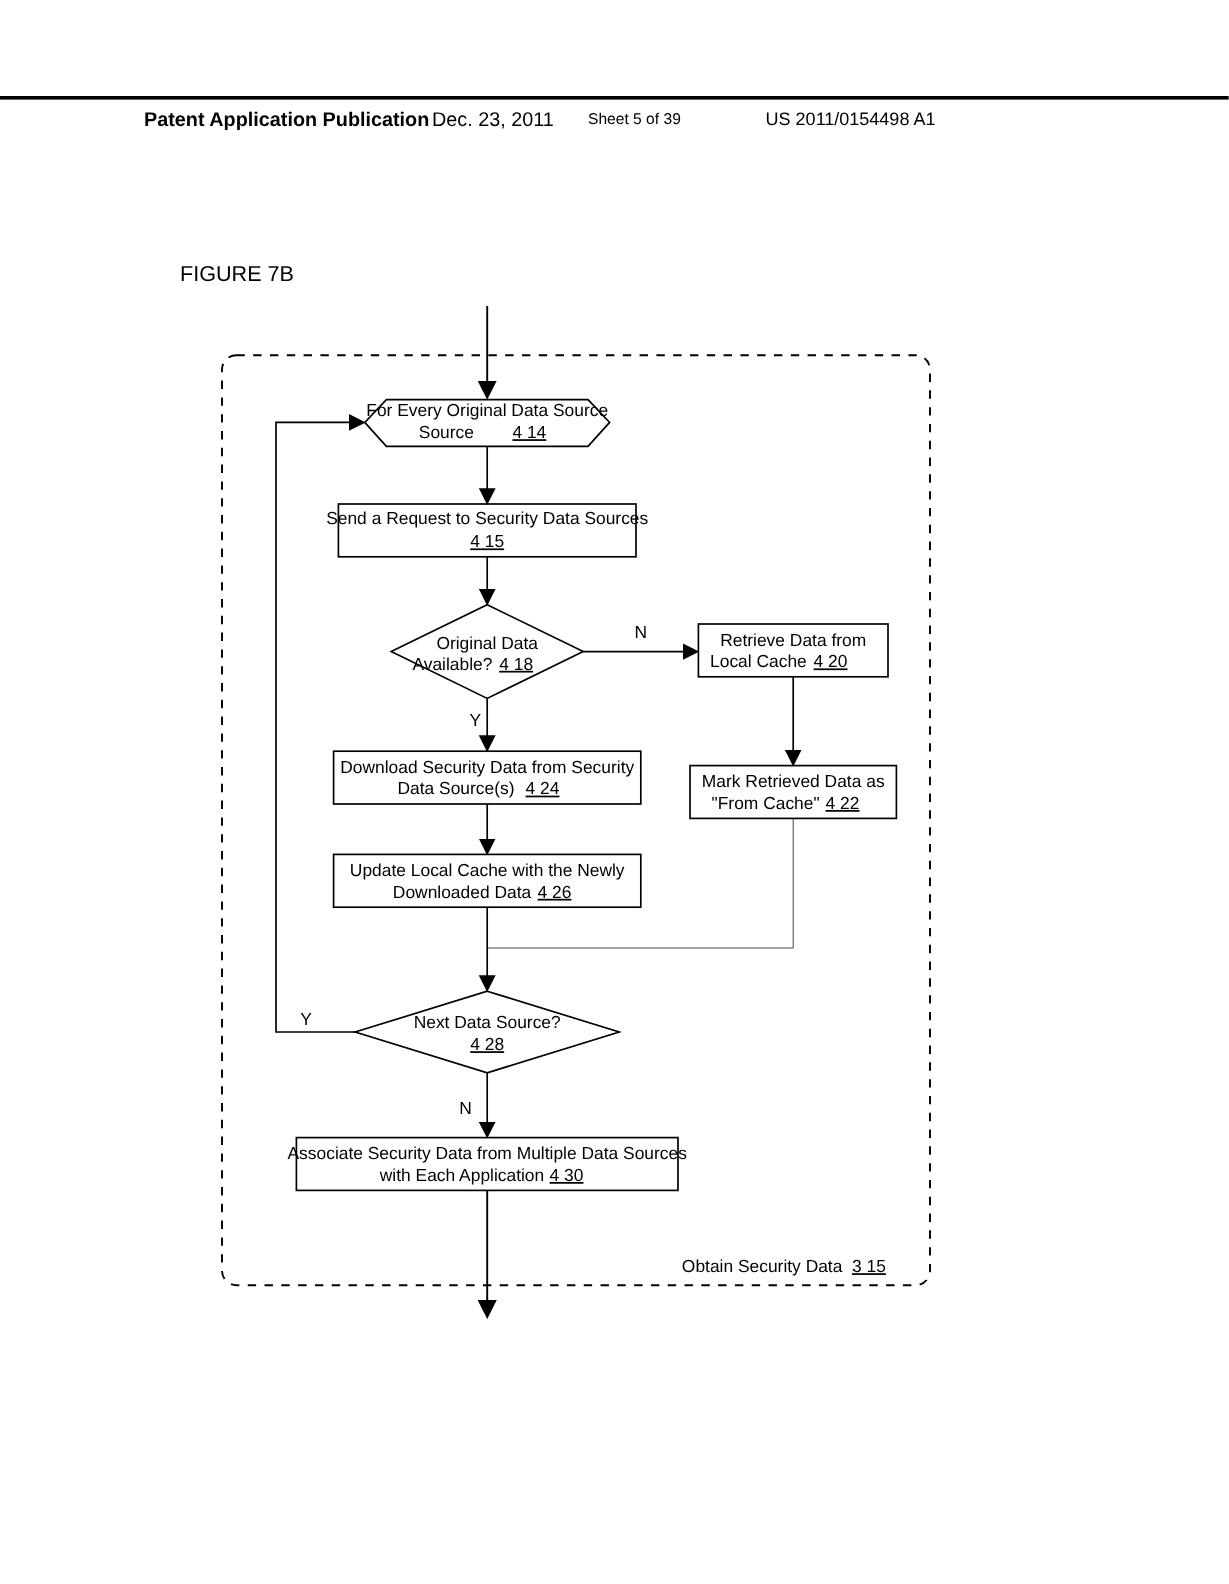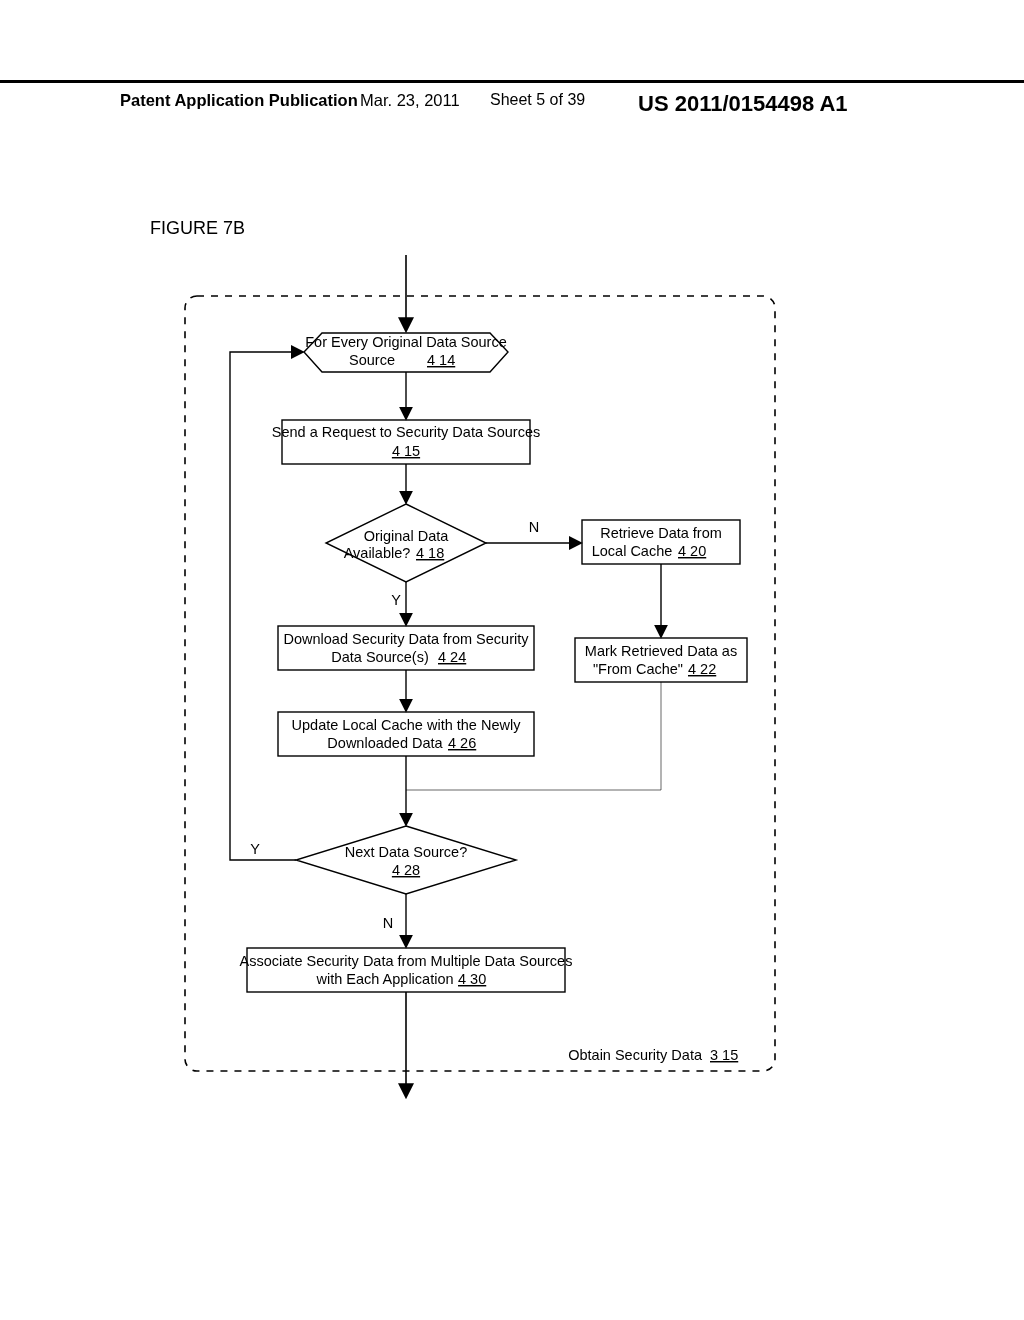--- a/index.html
+++ b/index.html
@@ -1,35 +1,35 @@
 <!DOCTYPE html>
 <html><head>
 <meta charset="utf-8">
 <style>
 html,body{margin:0;padding:0;background:#fff;font-family:Arial,Helvetica,sans-serif}
 .page{width:1024px;height:1320px;position:relative;background:#fff}
 .header{position:absolute;top:80px;left:0;right:0;height:40px;border-top:3px solid #000}
 .hdr-left{position:absolute;left:120px;top:8px;font-weight:bold;font-size:16.5px}
 .hdr-mid{position:absolute;left:360px;top:8px;font-size:16.5px}
-.hdr-sheet{position:absolute;left:490px;top:8px;font-size:16px}
-.hdr-right{position:absolute;left:638px;top:8px;font-weight:bold;font-size:22px}
+.hdr-sheet{position:absolute;left:490px;top:8px;font-size:13px}
+.hdr-right{position:absolute;left:638px;top:8px;font-weight:normal;font-size:15px}
 .fig{position:absolute;left:150px;top:218px;font-size:18px}
 .svgwrap{position:absolute;left:0;top:0}
 text{font-family:Arial,Helvetica,sans-serif;font-size:14.5px;fill:#000}
 .ref{text-decoration:underline}
 .tiny{font-size:14.5px}
 </style>
 </head>
 <body>
 
 <div class="page">
 
   <div class="header">
     <span class="hdr-left">Patent Application Publication</span>
-    <span class="hdr-mid">Mar. 23, 2011</span>
+    <span class="hdr-mid">Dec. 23, 2011</span>
     <span class="hdr-sheet">Sheet 5 of 39</span>
     <span class="hdr-right">US 2011/0154498 A1</span>
   </div>
 
   <div class="fig">FIGURE 7B</div>
 
   <svg class="svgwrap" width="1024" height="1320">
     <defs>
       <marker id="arr" markerWidth="10" markerHeight="10" refX="8" refY="5" orient="auto">
         <path d="M0,0 L10,5 L0,10 Z" fill="#000"></path>

